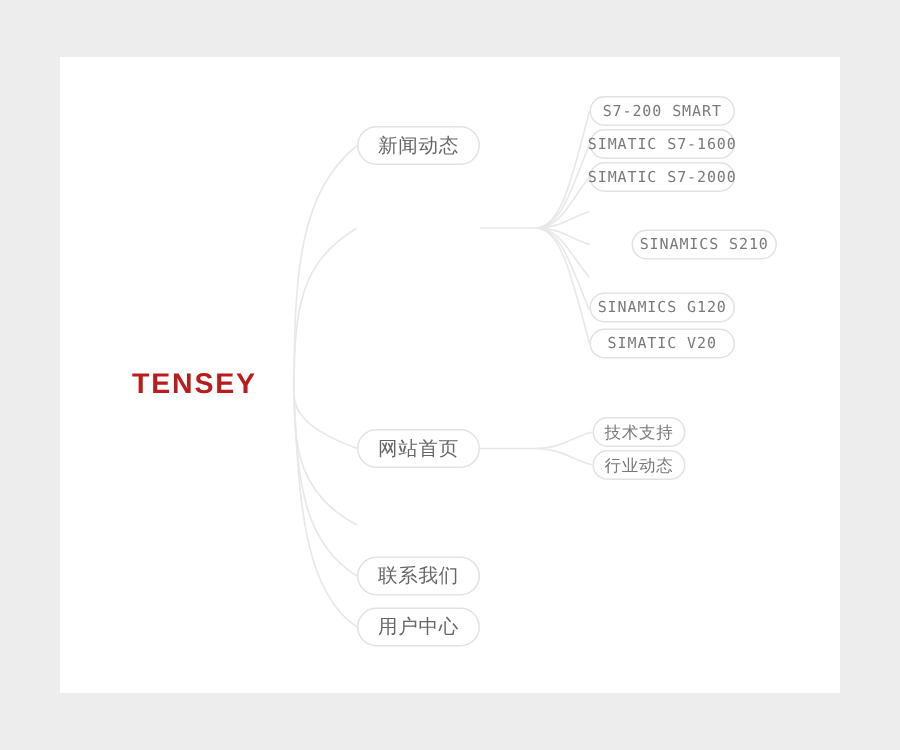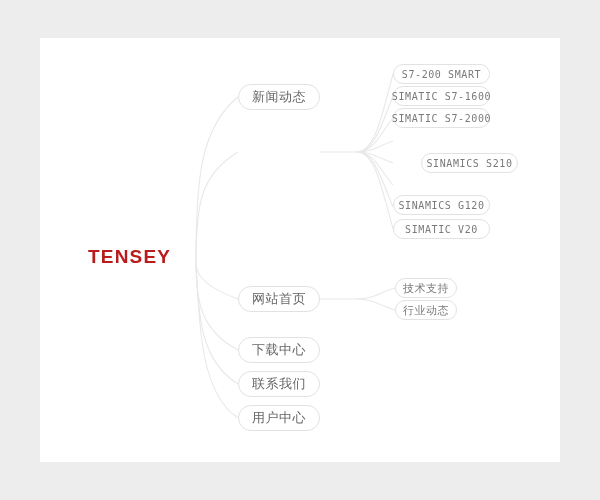--- a/index.html
+++ b/index.html
@@ -129,21 +129,20 @@
       <path d="M320,299 L357,299"></path>
       <path d="M357,299 C374,299 380,292 395,288"></path>
       <path d="M357,299 C374,299 380,306 395,310"></path>
     </g>
   </svg>
 
   <div id="root-node">TENSEY</div>
 
   <div class="node level1" style="top:84px;">新闻动态</div>
   <div class="node level1" style="top:286px;">网站首页</div>
-  <div class="node level1" style="top:337px;">下载中心</div>
   <div class="node level1" style="top:371px;">联系我们</div>
   <div class="node level1" style="top:405px;">用户中心</div>
 
   <div class="node level2" style="top:64px;">S7-200 SMART</div>
   <div class="node level2" style="top:86px;">SIMATIC S7-1600</div>
   <div class="node level2" style="top:108px;">SIMATIC S7-2000</div>
   <div class="node level2" style="top:153px;margin-left:28px;">SINAMICS S210</div>
   <div class="node level2" style="top:175px;margin-top:20px;">SINAMICS G120</div>
   <div class="node level2" style="top:219px;">SIMATIC V20</div>
 

